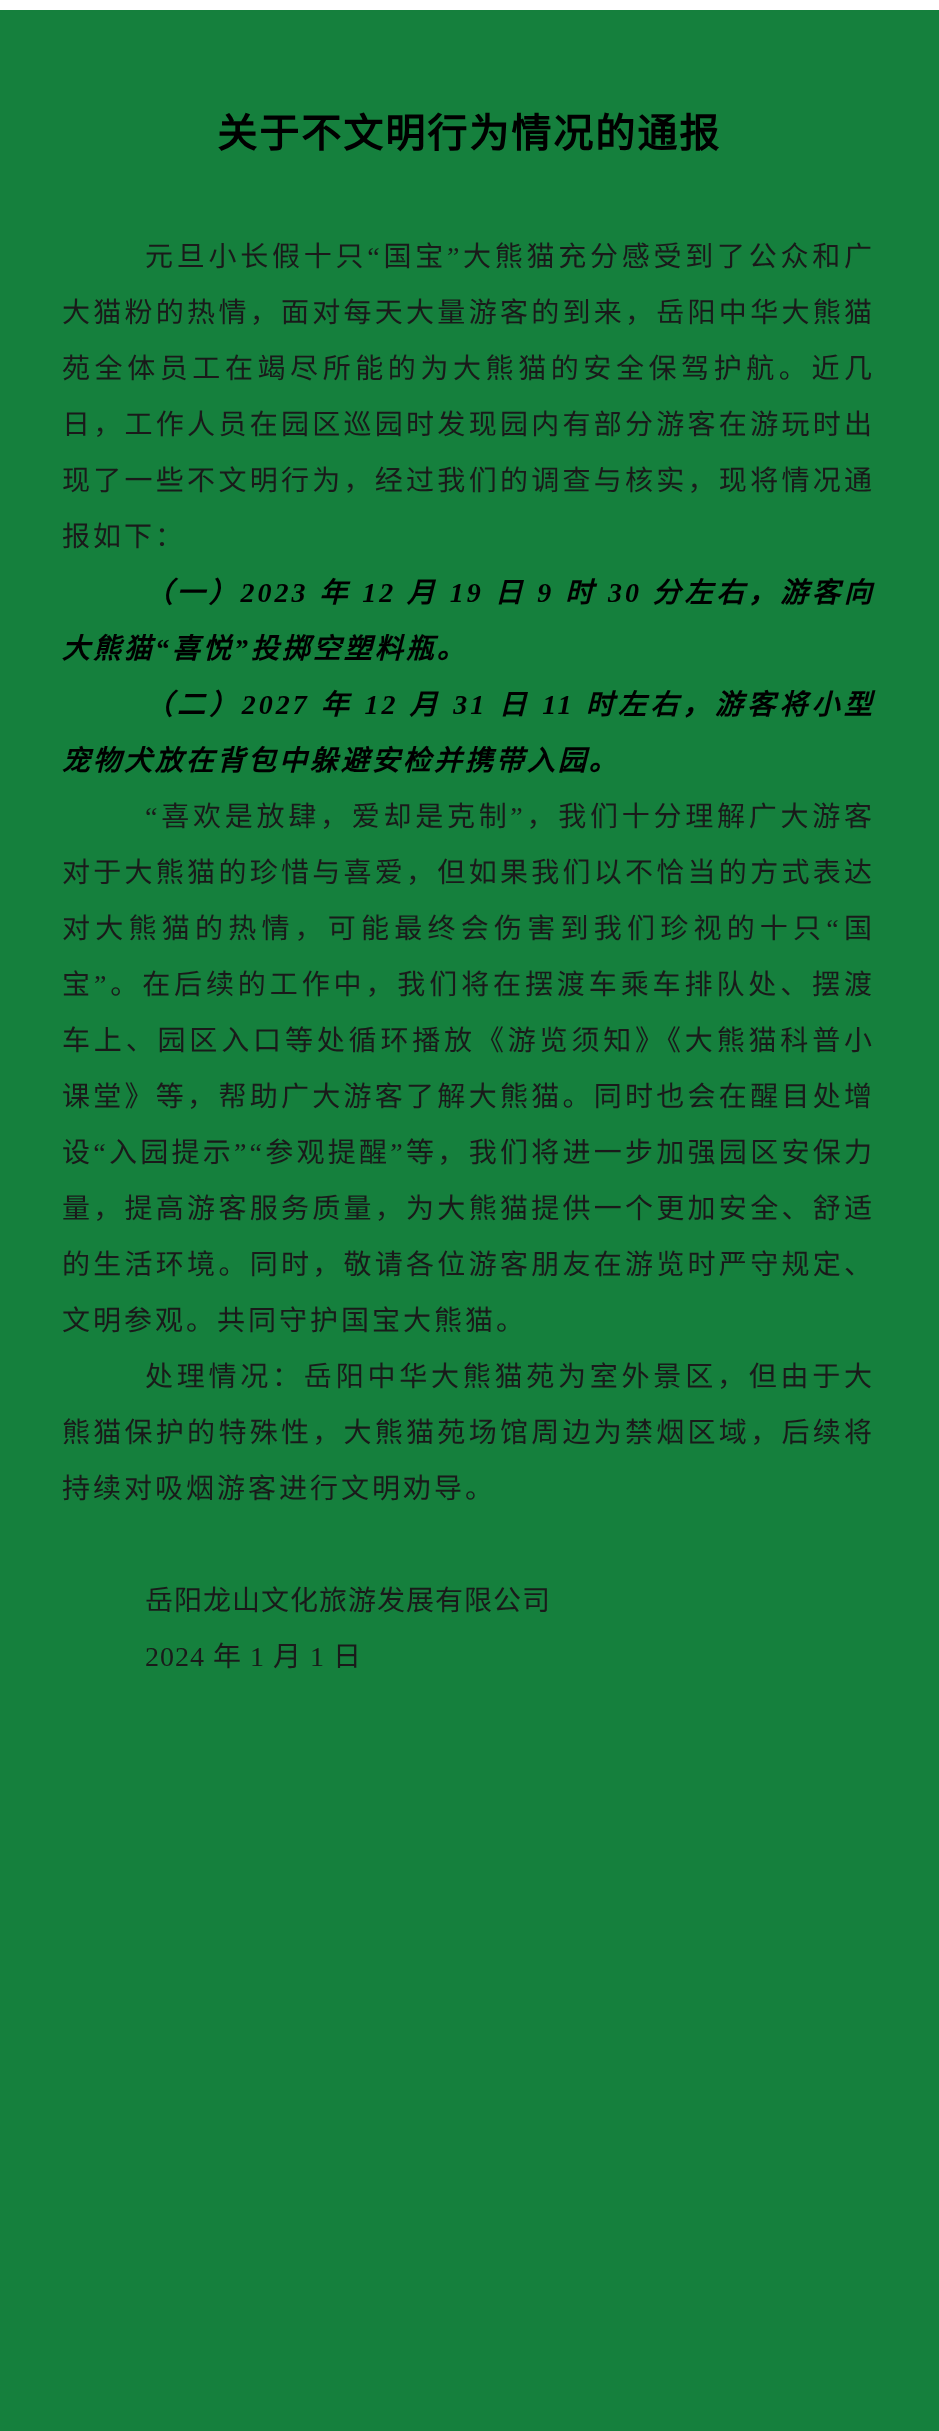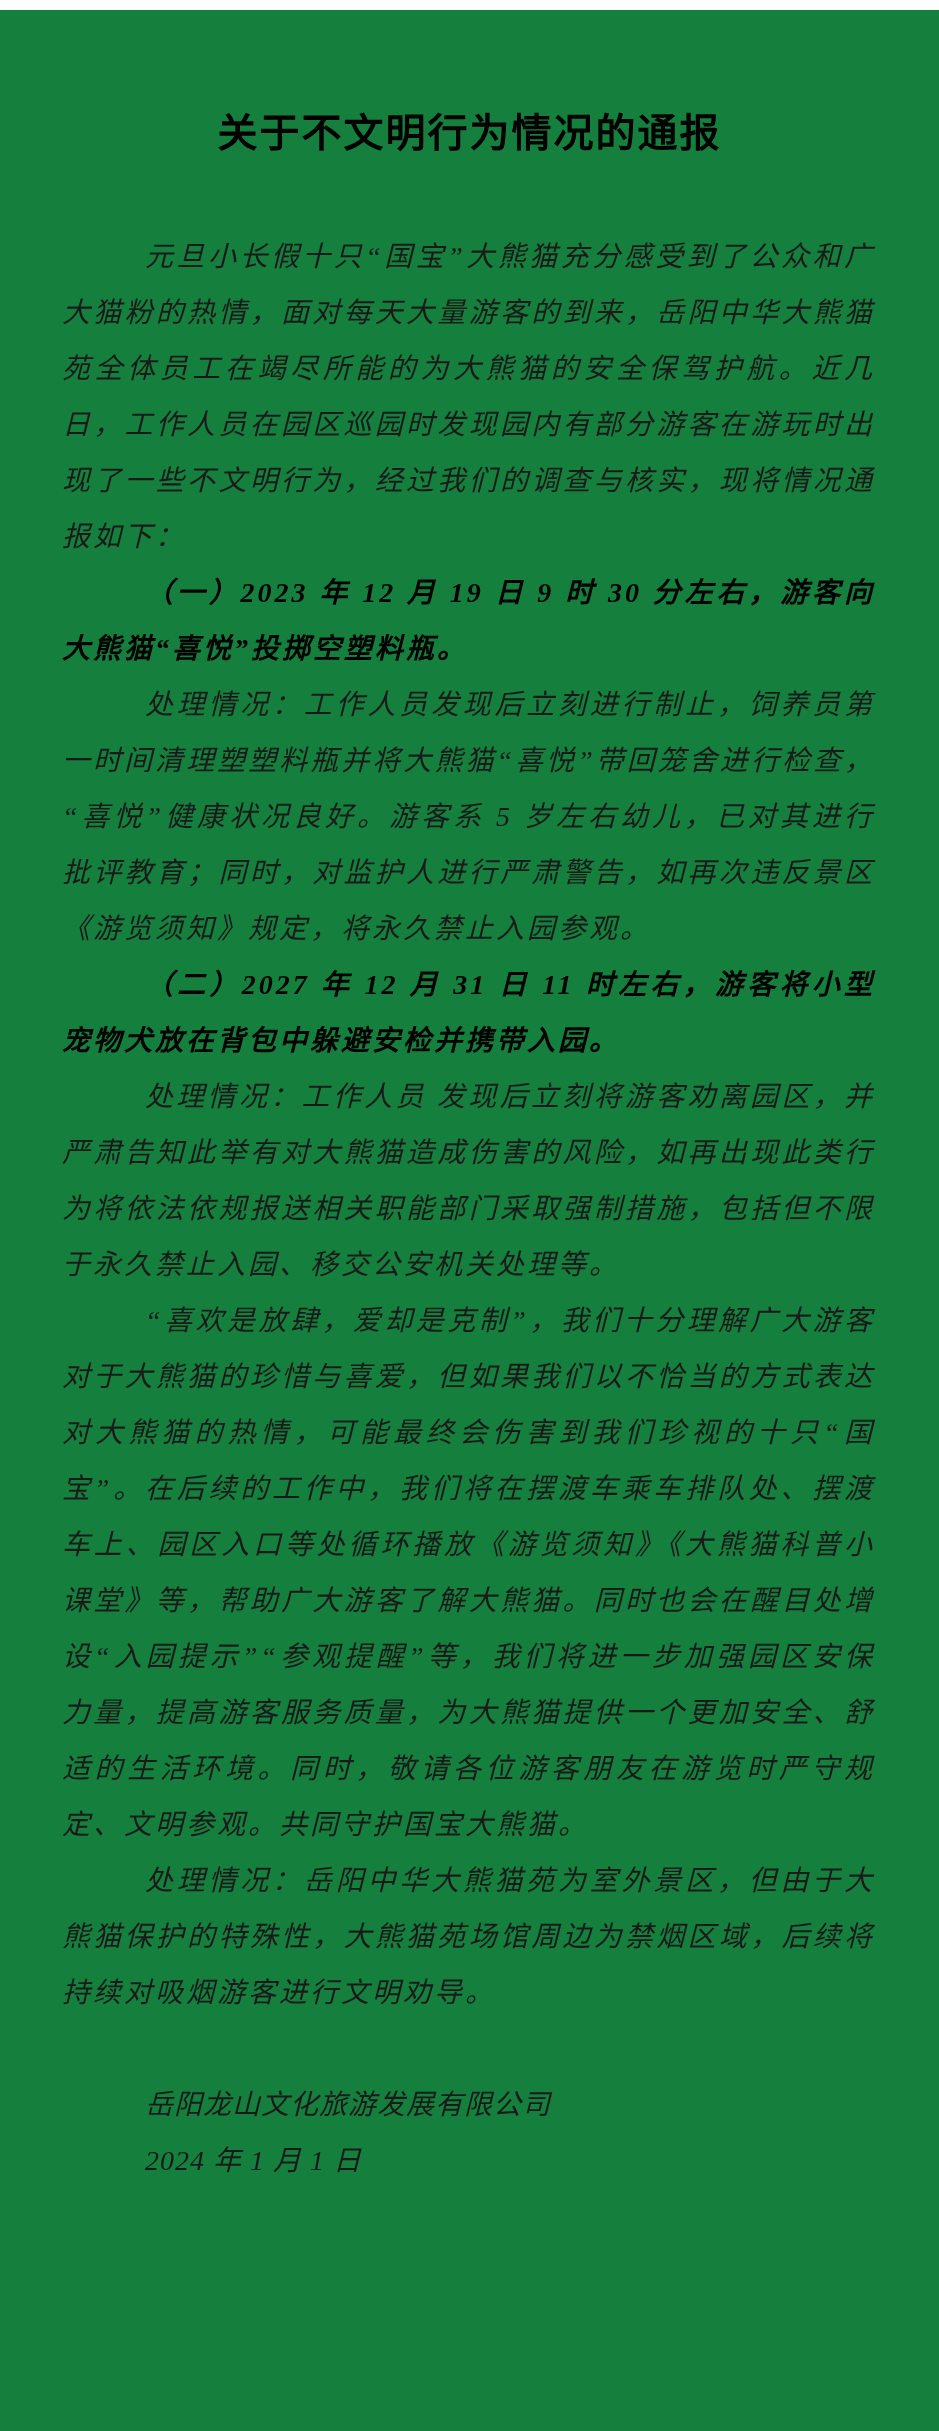--- a/index.html
+++ b/index.html
@@ -32,21 +32,20 @@
     line-height: 56px;
     letter-spacing: 3px;
     text-align: justify;
     text-justify: inter-character;
     color: #1a1a1a;
   }
   .doc-body p {
     margin: 0;
     padding: 0;
     text-indent: 83px;
-    font-style: italic;
   }
   .doc-body p.heading {
     font-weight: bold;
     font-style: italic;
     color: #000000;
   }
   .signature {
     margin: 56px 0 0 0;
     font-size: 28px;
     line-height: 56px;
@@ -67,23 +66,21 @@
 </head>
 <body>
 
 <div class="page">
 
   <h1 class="doc-title">关于不文明行为情况的通报</h1>
 
   <div class="doc-body">
     <p class="para">元旦小长假十只“国宝”大熊猫充分感受到了公众和广大猫粉的热情，面对每天大量游客的到来，岳阳中华大熊猫苑全体员工在竭尽所能的为大熊猫的安全保驾护航。近几日，工作人员在园区巡园时发现园内有部分游客在游玩时出现了一些不文明行为，经过我们的调查与核实，现将情况通报如下：</p>
     <p class="heading">（一）2023 年 12 月 19 日 9 时 30 分左右，游客向大熊猫“喜悦”投掷空塑料瓶。</p>
-    <p class="para">处理情况：工作人员发现后立刻进行制止，饲养员第一时间清理塑塑料瓶并将大熊猫“喜悦”带回笼舍进行检查，“喜悦”健康状况良好。游客系 5 岁左右幼儿，已对其进行批评教育；同时，对监护人进行严肃警告，如再次违反景区《游览须知》规定，将永久禁止入园参观。</p>
     <p class="heading">（二）2027 年 12 月 31 日 11 时左右，游客将小型宠物犬放在背包中躲避安检并携带入园。</p>
-    <p class="para">处理情况：工作人员 发现后立刻将游客劝离园区，并严肃告知此举有对大熊猫造成伤害的风险，如再出现此类行为将依法依规报送相关职能部门采取强制措施，包括但不限于永久禁止入园、移交公安机关处理等。</p>
     <p class="para">“喜欢是放肆，爱却是克制”，我们十分理解广大游客对于大熊猫的珍惜与喜爱，但如果我们以不恰当的方式表达对大熊猫的热情，可能最终会伤害到我们珍视的十只“国宝”。在后续的工作中，我们将在摆渡车乘车排队处、摆渡车上、园区入口等处循环播放《游览须知》《大熊猫科普小课堂》等，帮助广大游客了解大熊猫。同时也会在醒目处增设“入园提示”“参观提醒”等，我们将进一步加强园区安保力量，提高游客服务质量，为大熊猫提供一个更加安全、舒适的生活环境。同时，敬请各位游客朋友在游览时严守规定、文明参观。共同守护国宝大熊猫。</p>
     <p class="para">处理情况：岳阳中华大熊猫苑为室外景区，但由于大熊猫保护的特殊性，大熊猫苑场馆周边为禁烟区域，后续将持续对吸烟游客进行文明劝导。</p>
 
     <div class="signature">
       <p class="company">岳阳龙山文化旅游发展有限公司</p>
       <p class="sign-date">2024 年 1 月 1 日</p>
     </div>
   </div>
 
 </div>

